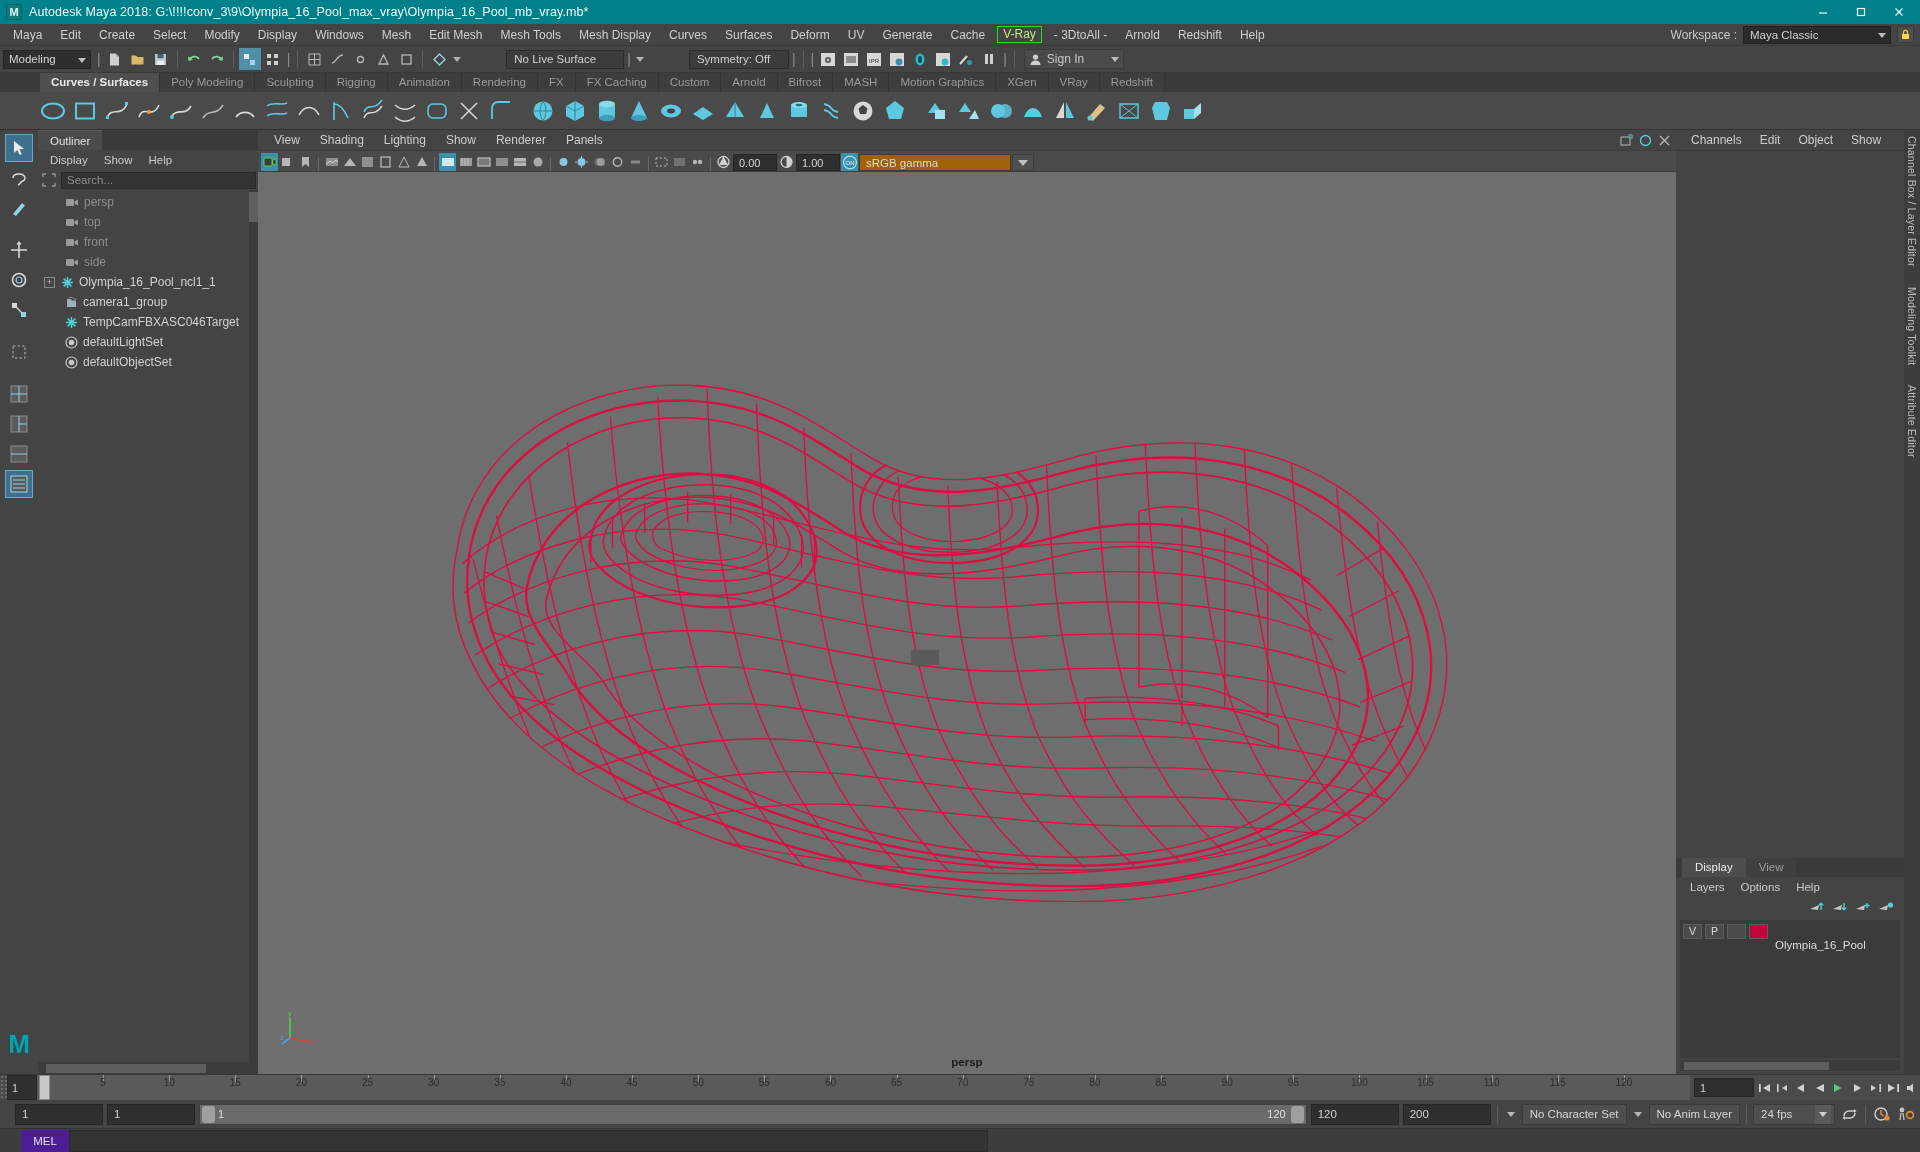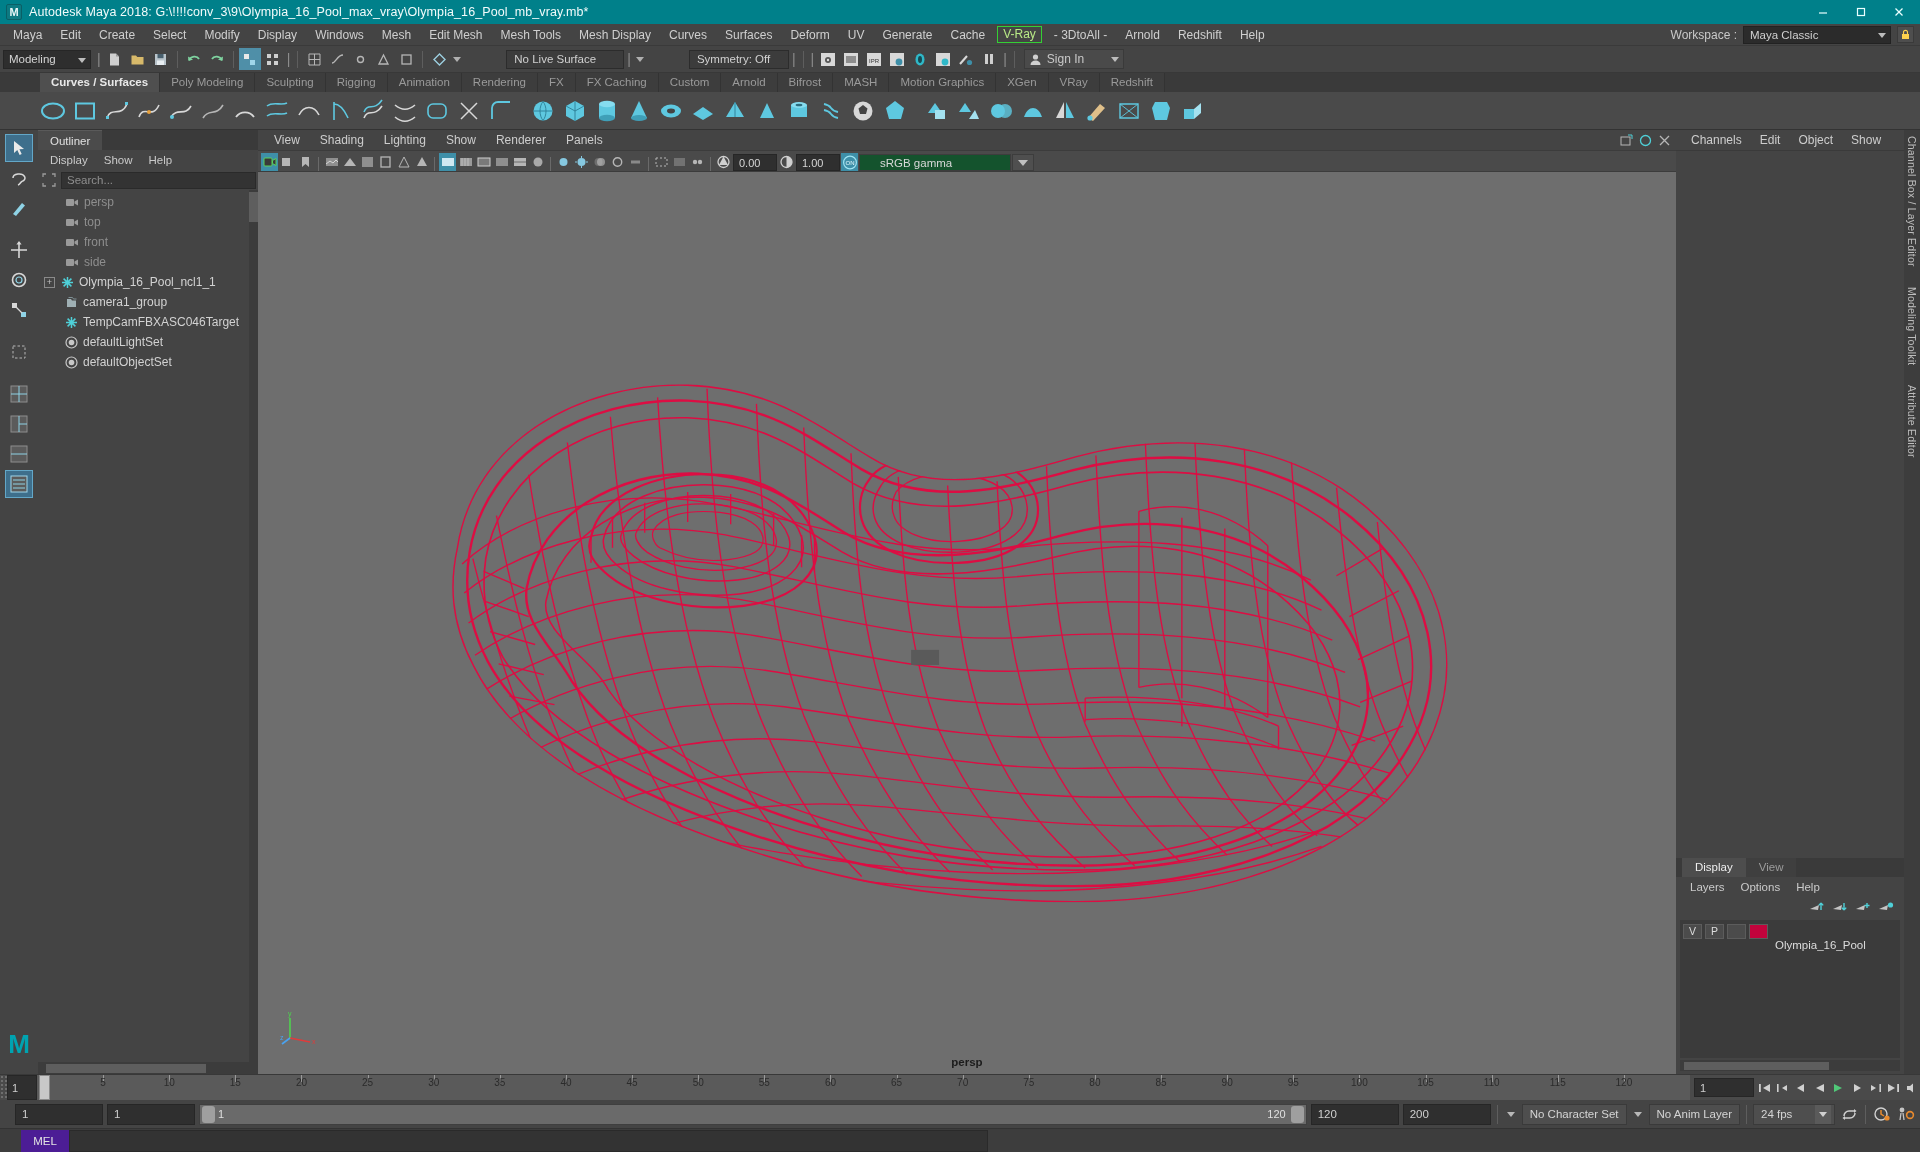--- a/index.html
+++ b/index.html
@@ -178,22 +178,22 @@
     padding: 0 3px; border-top: 1px solid #3c3c3c; border-bottom: 1px solid #3c3c3c;
   }
   .vp-ico { width: 17px; height: 18px; display: flex; align-items: center; justify-content: center; }
   .vp-ico.on { background: #3e8fa8; }
   .vp-sep { width: 1px; height: 14px; background: #6a6a6a; margin: 0 3px; }
   .vp-num {
     width: 44px; height: 17px; background: #2f2f2f; border: 1px solid #262626;
     color: #d5d5d5; font-size: 11px; display: flex; align-items: center; padding-left: 5px;
   }
   .vp-colorspace {
-    width: 152px; height: 17px; background: #14532d; border: 1px solid #3d3d3d;
-    color: #d8d8d8; font-size: 11.5px; display: flex; align-items: center; padding-left: 20px;
+    width: 152px; height: 17px; background: #a16207; border: 1px solid #3d3d3d;
+    color: #d8d8d8; font-size: 11.5px; display: flex; align-items: center; padding-left: 6px;
   }
   .vp-cs-caret {
     width: 22px; height: 17px; background: #4f4f4f; border: 1px solid #3d3d3d;
     display: flex; align-items: center; justify-content: center;
   }
   .vp-cs-caret i { border-left: 5px solid transparent; border-right: 5px solid transparent;
     border-top: 6px solid #c0c0c0; }
   .vp-right { margin-left: auto; display: flex; align-items: center; gap: 2px; padding-right: 3px; }
 
   .canvas {

